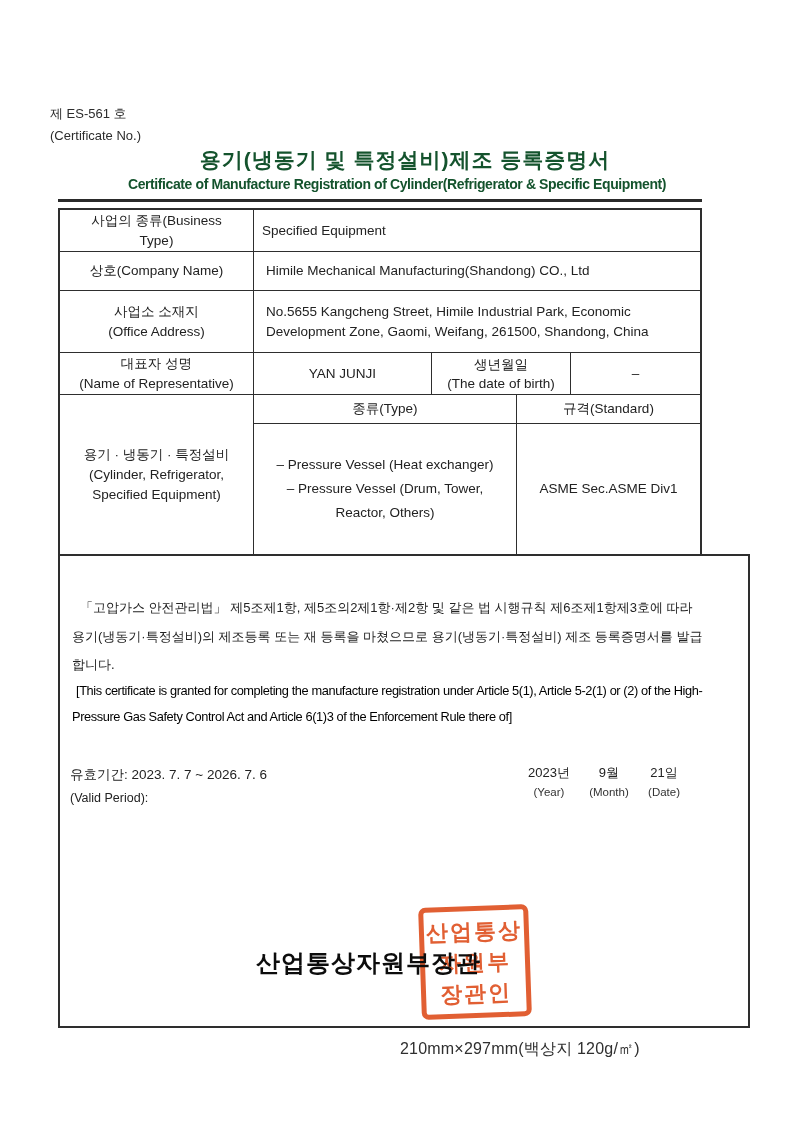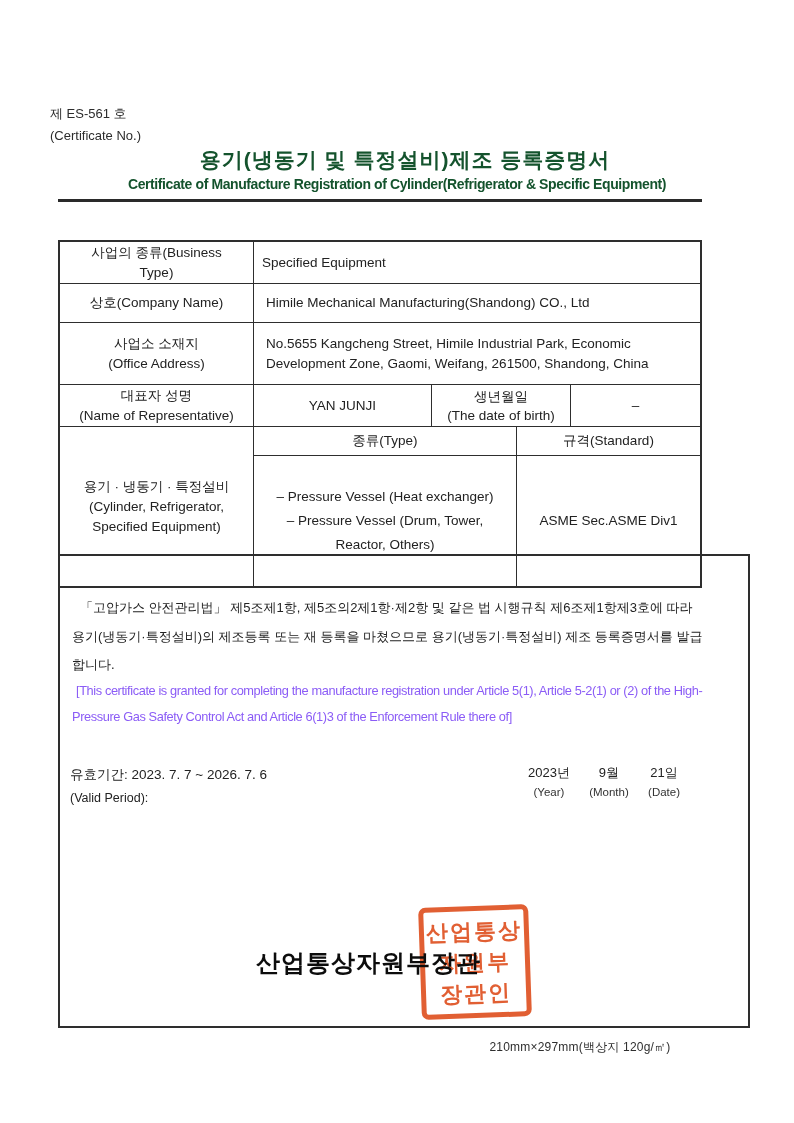--- a/index.html
+++ b/index.html
@@ -14,21 +14,21 @@
   
   .cert-no{position:absolute;left:50px;top:103px;font-size:13px;line-height:22px;color:#2c2c2c;}
   .title-ko{position:absolute;left:8px;top:146px;width:100%;text-align:center;
     font-size:21px;font-weight:bold;letter-spacing:1px;color:#14532d;}
   .title-en{position:absolute;left:0;top:176px;width:100%;text-align:center;
     font-size:14px;font-weight:bold;letter-spacing:-0.4px;color:#14532d;}
   .rule{position:absolute;left:58px;top:199px;width:644px;height:3px;background:#2a2a2a;}
 
   
   .tbl{position:absolute;left:58px;top:208px;width:644px;border:2px solid #2e2e2e;
-    box-sizing:border-box;font-size:13.5px;color:#222;margin-top:32px;}
+    box-sizing:border-box;font-size:13.5px;color:#222;}
   .trow{display:flex;border-bottom:1.5px solid #2e2e2e;box-sizing:border-box;align-items:stretch;}
   .trow.last{border-bottom:none;}
   .cell{box-sizing:border-box;border-right:1.5px solid #2e2e2e;display:flex;
     align-items:center;justify-content:center;text-align:center;padding:2px 8px;line-height:20px;}
   .cell.end{border-right:none;}
   .cell.left{justify-content:flex-start;text-align:left;padding-left:12px;}
   .labelcol{width:194px;flex:none;}
   .r1{height:42px;} .r2{height:39px;} .r3{height:62px;} .r4{height:42px;} .r5{height:159px;}
   .r4 .vrep{width:178px;flex:none;}
   .r4 .vbirthlab{width:139px;flex:none;line-height:19px;}
@@ -40,40 +40,40 @@
     justify-content:center;box-sizing:border-box;}
   .colbd{flex:1;display:flex;align-items:center;justify-content:center;
     text-align:center;line-height:24px;padding:4px 6px;}
 
   
   .stmt{position:absolute;left:58px;top:554px;width:692px;height:474px;
     border:2px solid #2e2e2e;box-sizing:border-box;text-decoration:underline;}
   .kr-par{position:absolute;left:12px;right:7px;top:38px;font-size:13px;line-height:28.5px;
     text-indent:8px;color:#222;}
   .en-par{position:absolute;left:12px;right:9px;top:122px;font-size:12.8px;line-height:26px;
-    letter-spacing:-0.4px;text-indent:4px;color:#8b5cf6;}
+    letter-spacing:-0.4px;text-indent:4px;color:#000000;}
 
   .issue-date{position:absolute;left:468px;top:180px;width:152px;display:flex;
     justify-content:space-between;text-align:center;}
   .issue-date .dval{font-size:13px;color:#222;margin-top:28px;}
   .issue-date .dlab{font-size:11.5px;color:#333;margin-top:4px;}
 
   .valid{position:absolute;left:10px;top:210px;color:#222;}
   .valid .v1{font-size:13.5px;}
   .valid .v2{font-size:12.5px;margin-top:7px;}
 
   .minister{position:absolute;left:196px;top:391px;font-size:24px;font-weight:bold;
     letter-spacing:1px;color:#0c0c0c;z-index:2;}
   .stamp{position:absolute;left:360px;top:350px;width:100px;height:102px;
     border:5px solid;border-radius:7px;transform:rotate(-2deg);z-index:1;
     display:flex;flex-direction:column;align-items:center;justify-content:center;
     font-weight:bold;font-size:22px;letter-spacing:2px;line-height:31px;opacity:0.92;}
 
-  .paper-spec{position:absolute;left:400px;top:1039px;width:360px;text-align:center;
-    font-size:12px;color:#2f2f2f;letter-spacing:0.2px;}
+  .paper-spec{position:absolute;left:400px;top:1039px;width:360px;text-align:left;
+    font-size:16px;color:#2f2f2f;letter-spacing:0.2px;}
 </style>
 </head>
 <body>
 
 <div class="page">
 
   <div class="cert-no">
     <div>제 ES-561 호</div>
     <div>(Certificate No.)</div>
   </div>

